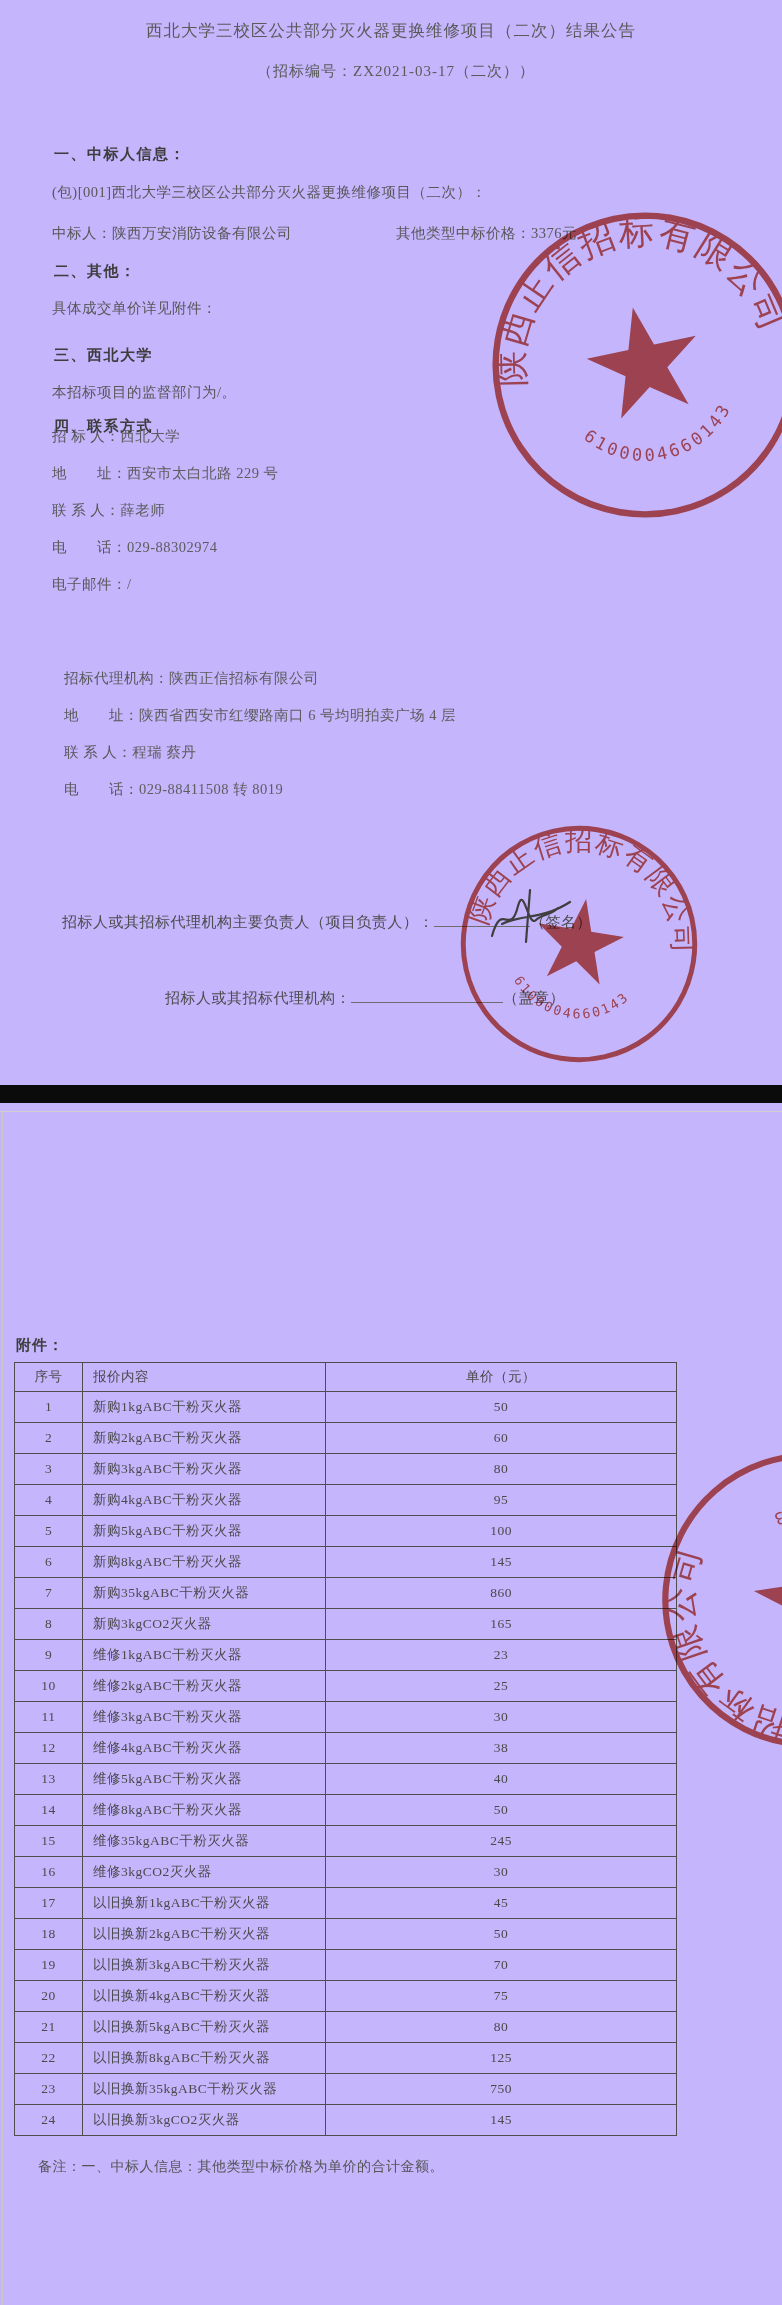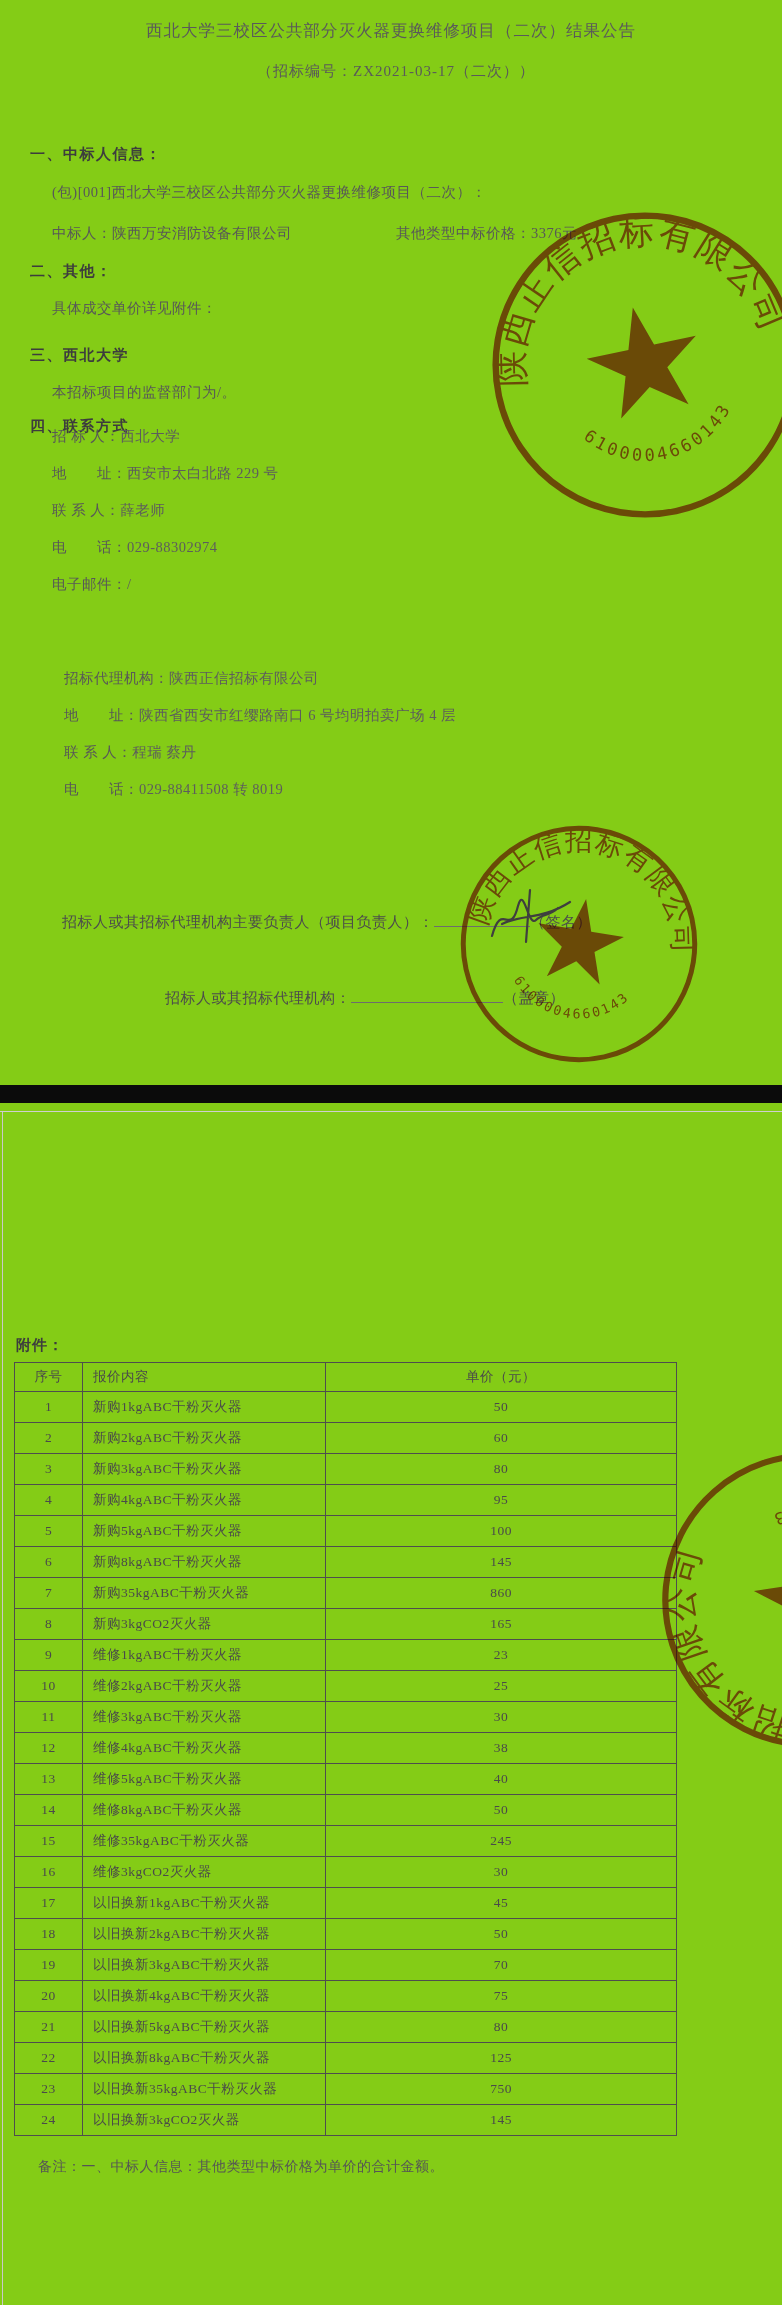--- a/index.html
+++ b/index.html
@@ -1,30 +1,30 @@
 <!DOCTYPE html>
 <html style="--stamp: #c43f32;"><head>
 <meta charset="utf-8">
 <style>
   html,body { margin:0; padding:0; background:#ffffff; }
   .page {
     position:relative; width:782px; height:2305px; margin:0 auto;
-    background:#84cc16; overflow:hidden;
+    background:#c4b5fd; overflow:hidden;
     font-family:"Liberation Serif","DejaVu Serif",serif;
     color:#555555;
   }
   .abs { position:absolute; }
 
   
   .doc-title { left:0; right:0; top:20px; text-align:center; font-size:16.5px; color:#5a5a5a; letter-spacing:1px; }
   .doc-subtitle { left:0; right:0; top:62px; text-align:center; font-size:15px; color:#5a5a5a; letter-spacing:1px;padding-left:10px; }
 
   .sec-heading {
     font-family:"Liberation Sans","DejaVu Sans",sans-serif;
-    font-weight:bold; font-size:15px; color:#3d3d3d; letter-spacing:1.5px;
+    font-weight:bold; font-size:15px; color:#3d3d3d; letter-spacing:1.5px;margin-left:24px;
   }
   .body-line { font-size:14.5px; color:#585858; letter-spacing:0.5px; }
 
   .contact-block { font-size:14.5px; color:#585858; }
   .contact-line { height:37px; line-height:20px; letter-spacing:0.5px; }
   .c-label { color:#585858; }
   .c-value { color:#5d5d5d; }
 
   .sig-row { font-size:15px; color:#4c4c4c; letter-spacing:0.5px; }
   .uline { display:inline-block; height:0.95em; border-bottom:1px solid #6d6d6d; vertical-align:baseline; }

